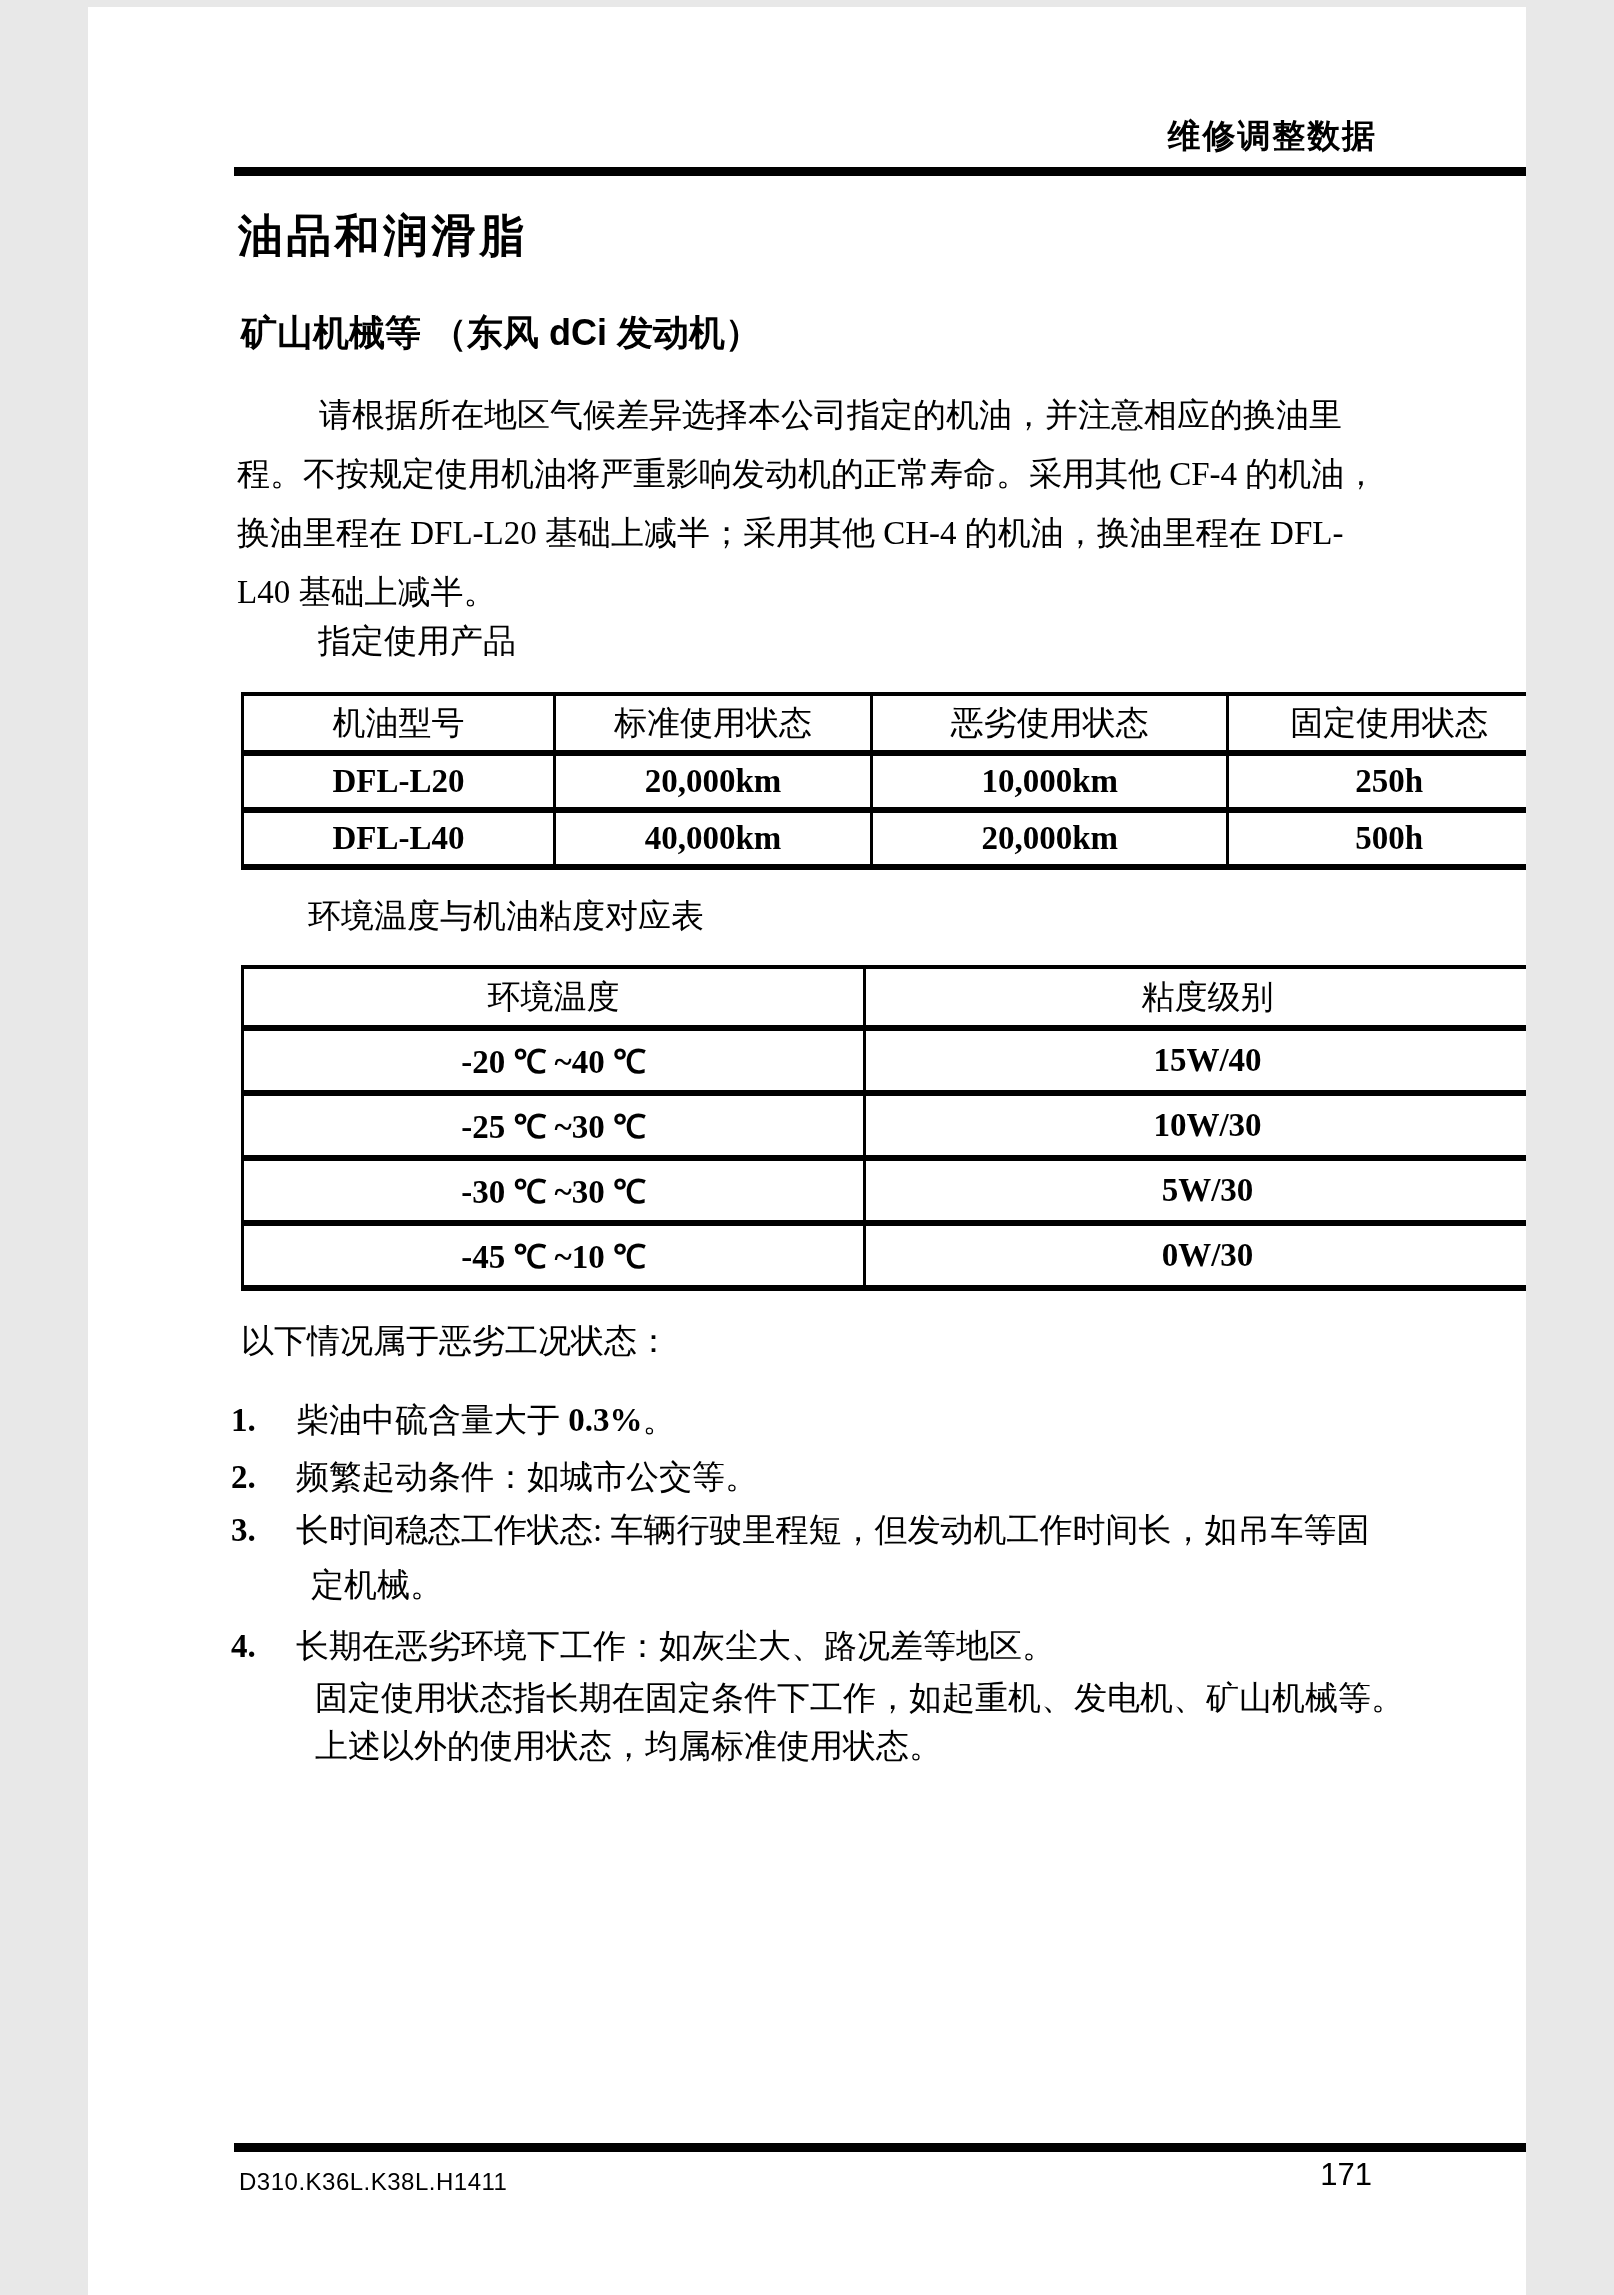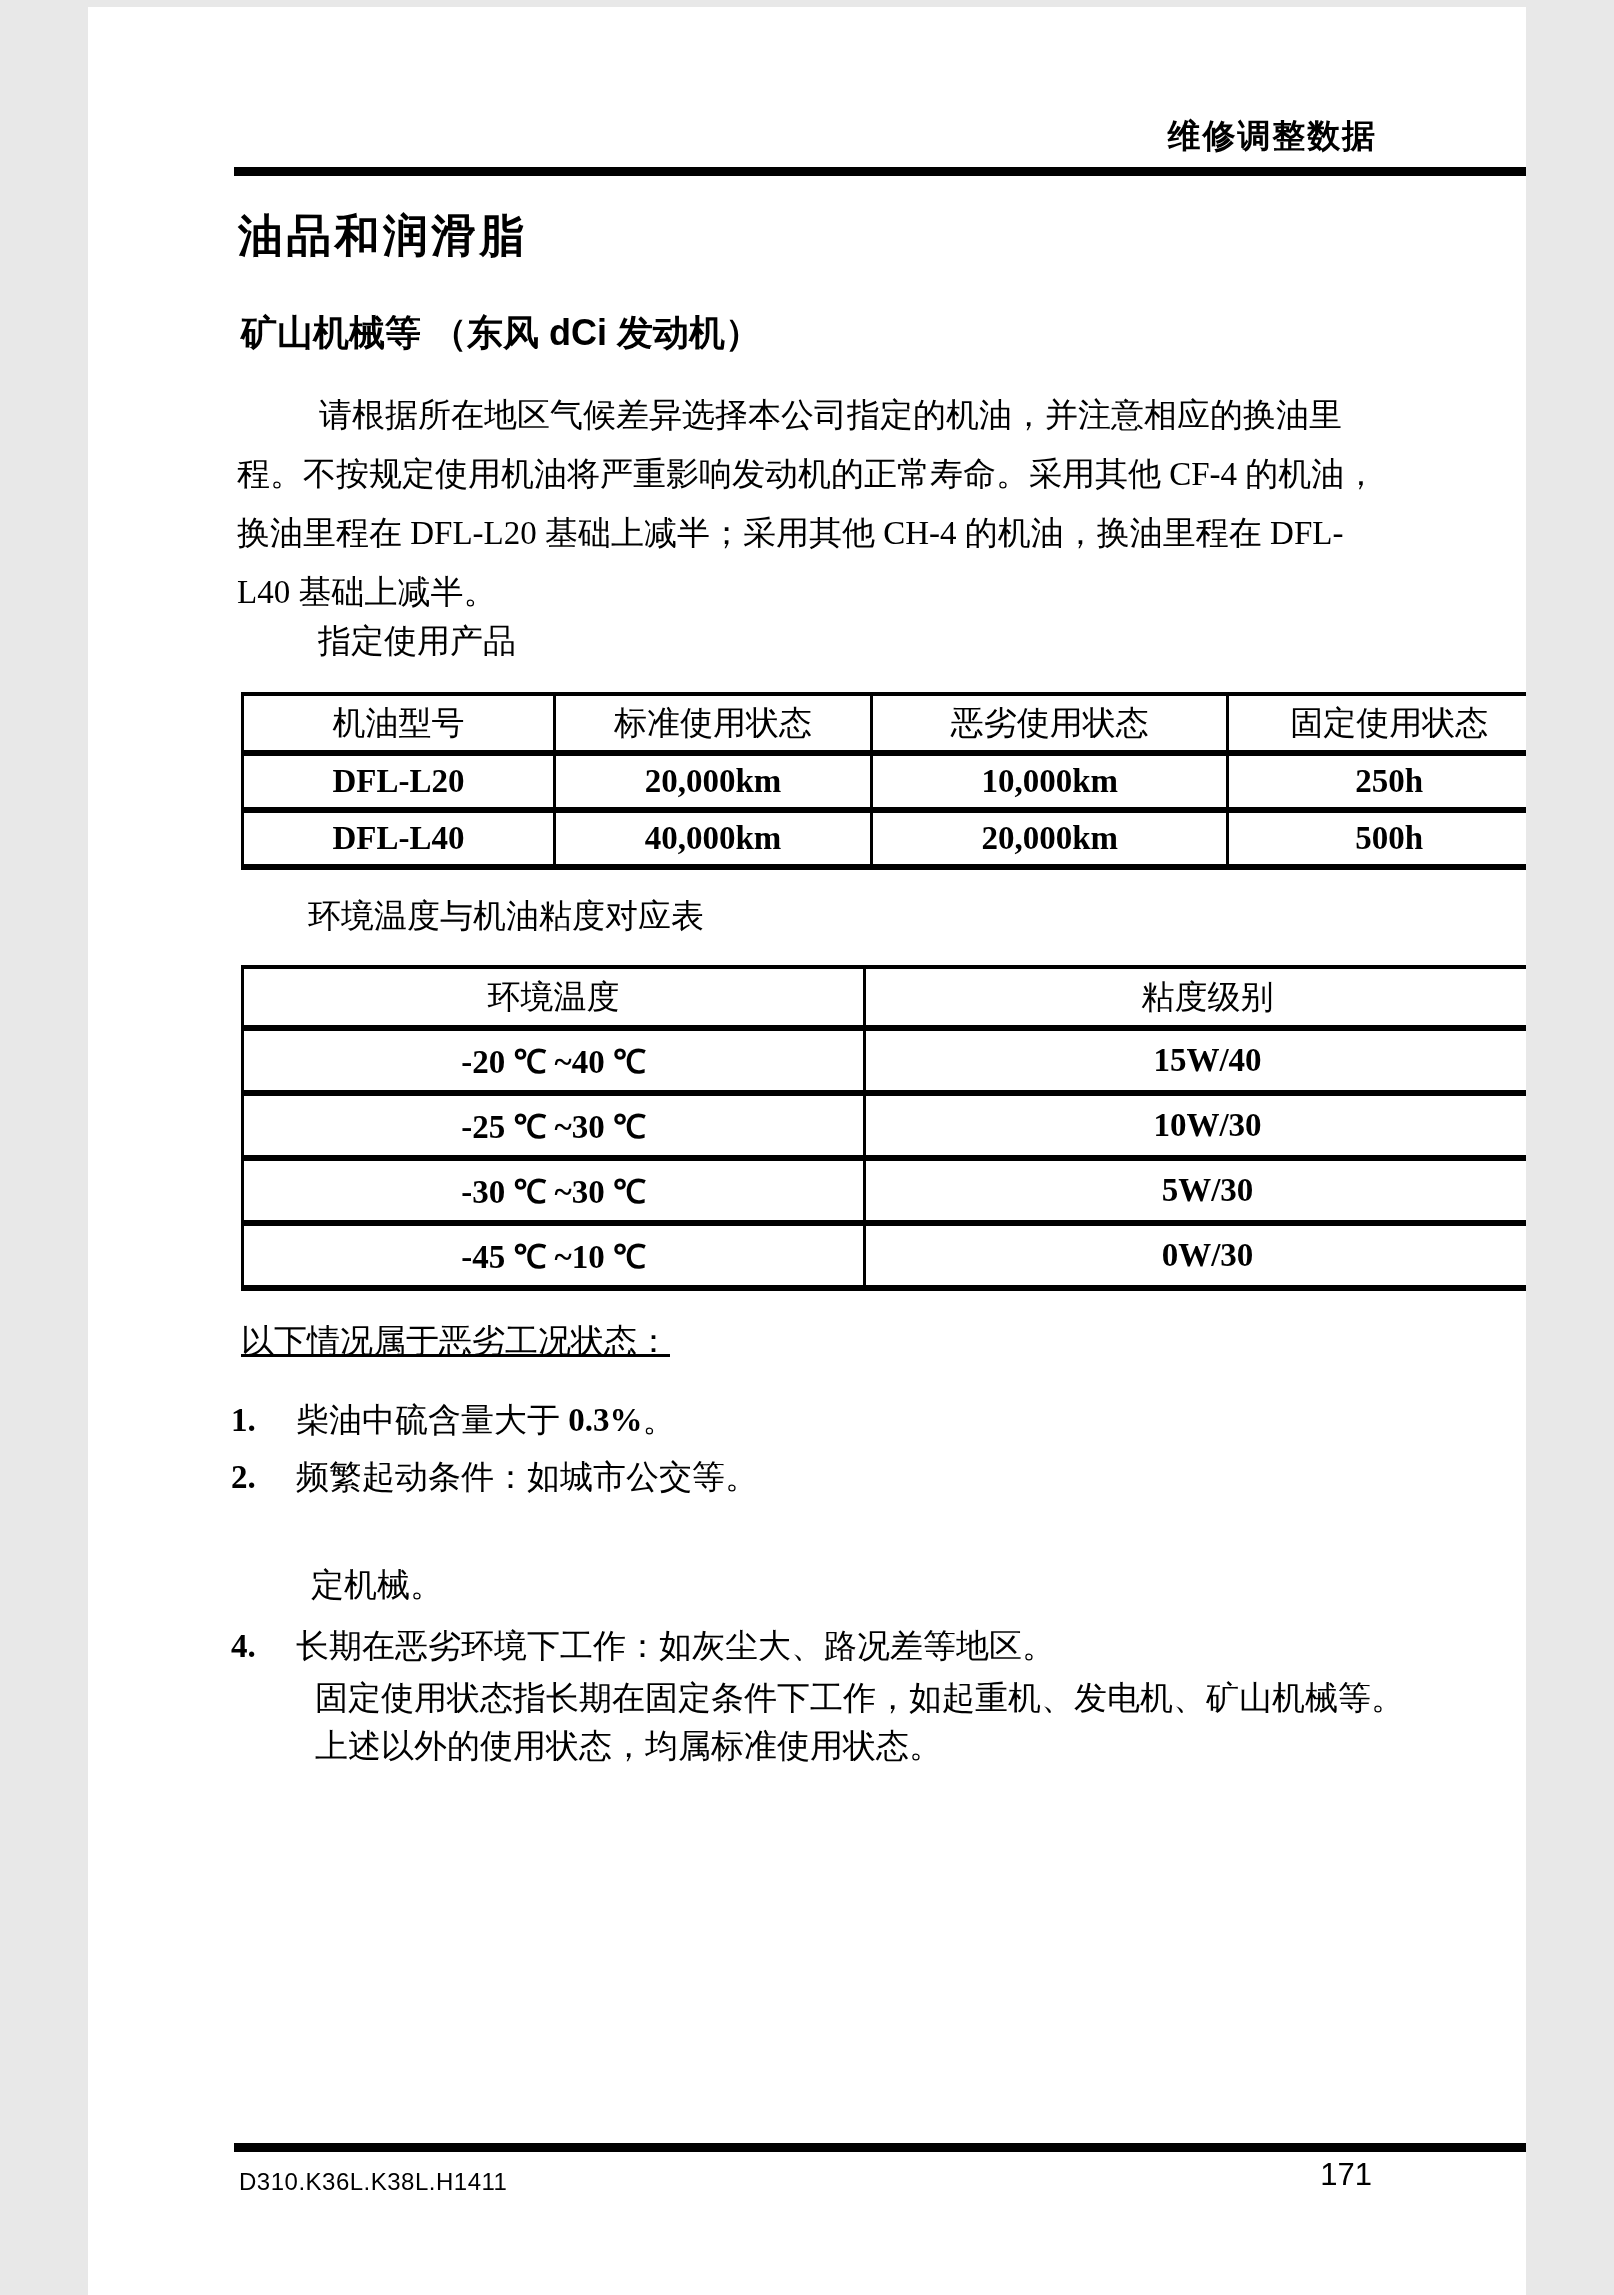--- a/index.html
+++ b/index.html
@@ -38,21 +38,21 @@
   .intro .pline{white-space:nowrap;}
   .intro .pline.first{text-indent:82px;}
 
   .inline-label{
     position:absolute;
     font:400 33px/37px "Liberation Serif", serif;
     white-space:nowrap;
   }
   .products-label{left:230px;top:616px;}
   .viscosity-label{left:220px;top:891px;}
-  .severe-intro{left:153px;top:1316px;text-decoration:underline;}
+  .severe-intro{left:153px;top:1316px;}
 
   table.dtable{
     position:absolute;
     border-collapse:collapse;table-layout:fixed;
     font-family:"Liberation Serif", serif;
   }
   .dtable th,.dtable td{
     border:3.3px solid #000;
     text-align:center;vertical-align:middle;
     padding:0;overflow:hidden;white-space:nowrap;
@@ -192,20 +192,23 @@
   <div class="inline-label severe-intro">以下情况属于恶劣工况状态：</div>
 
   <div class="lline li-1">
     <span class="num">1.</span><span>柴油中硫含量大于 </span><span class="bseg">0.3%</span><span>。</span>
   </div>
 
   <div class="lline li-2">
     <span class="num">2.</span><span>频繁起动条件：如城市公交等。</span>
   </div>
 
+  <div class="lline li-3a">
+    <span class="num">3.</span><span>长时间稳态工作状态: 车辆行驶里程短，但发动机工作时间长，如吊车等固</span>
+  </div>
   <div class="lline li-3b">定机械。</div>
 
   <div class="lline li-4">
     <span class="num">4.</span><span>长期在恶劣环境下工作：如灰尘大、路况差等地区。</span>
   </div>
 
   <div class="lline note-1">固定使用状态指长期在固定条件下工作，如起重机、发电机、矿山机械等。</div>
   <div class="lline note-2">上述以外的使用状态，均属标准使用状态。</div>
 
   <div class="rule foot-rule"></div>

